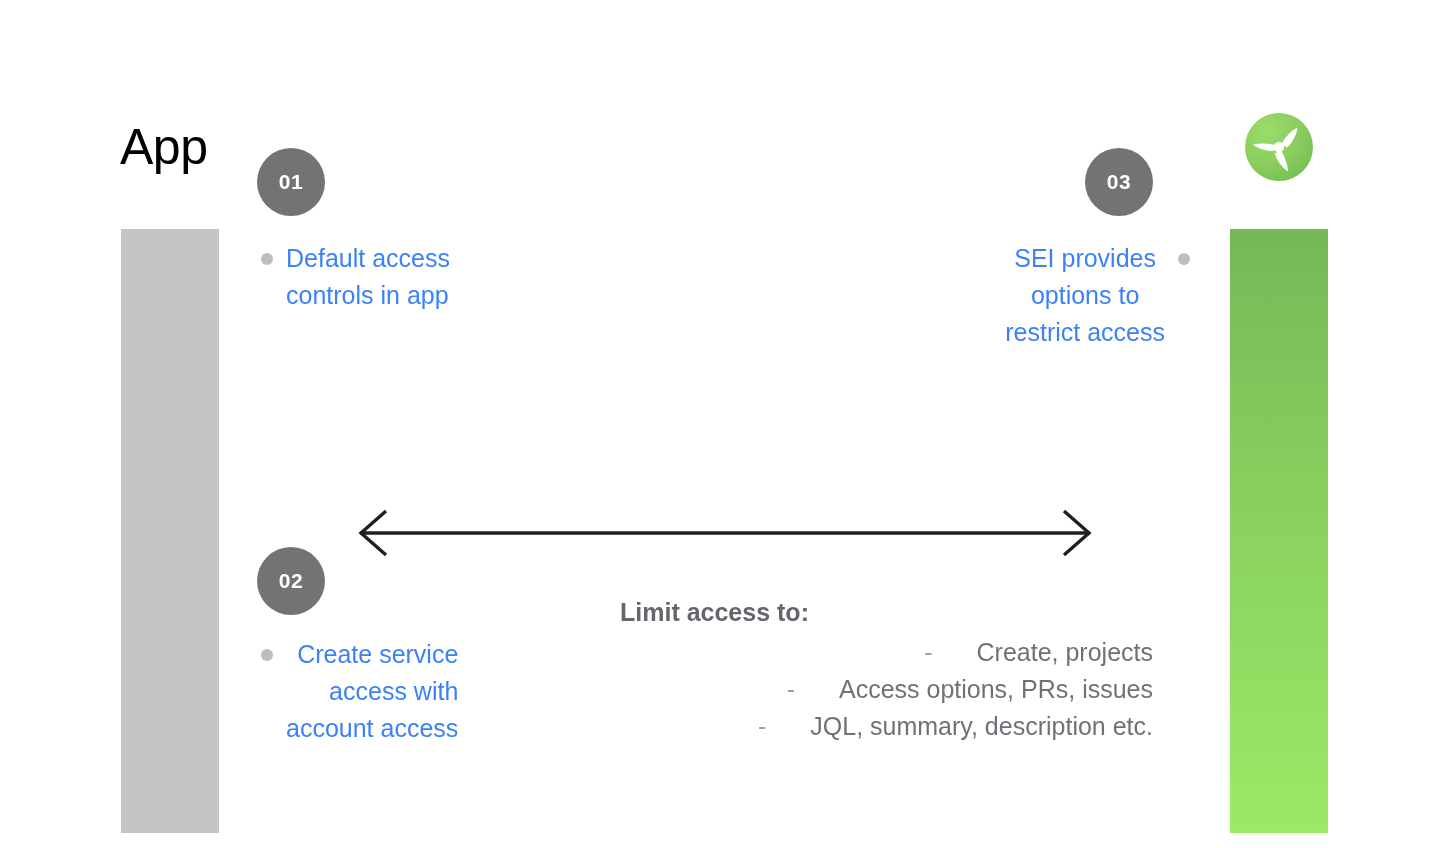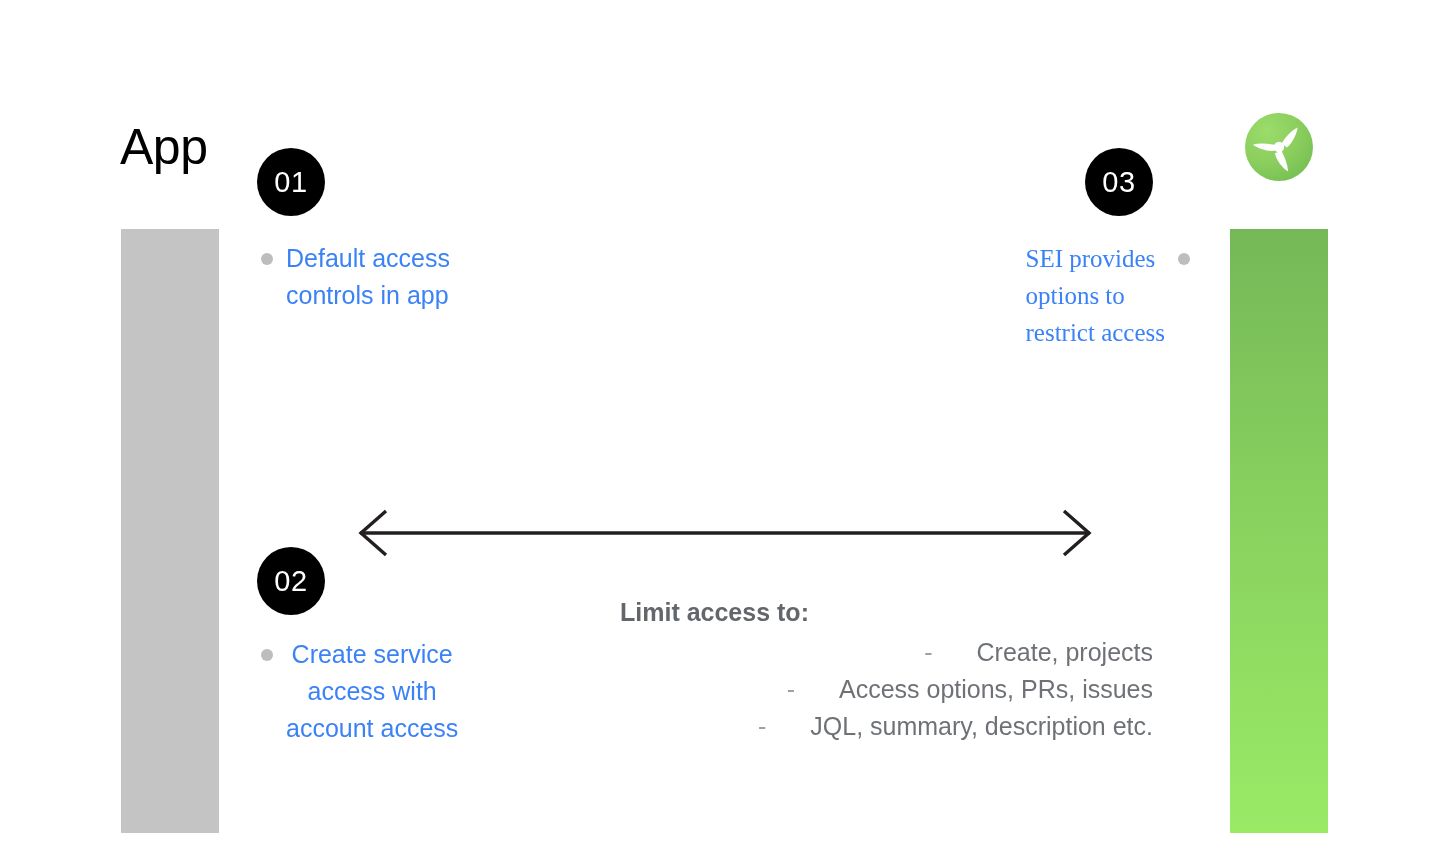--- a/index.html
+++ b/index.html
@@ -63,24 +63,24 @@
     display: block;
   }
   .logo svg { display: block; width: 68px; height: 68px; }
 
   
   .num-circle {
     position: absolute;
     width: 68px;
     height: 68px;
     border-radius: 50%;
-    background: #000000;
+    background: #737373;
     color: #ffffff;
-    font-size: 29px;
-    font-weight: normal;
+    font-size: 21px;
+    font-weight: bold;
     display: flex;
     align-items: center;
     justify-content: center;
     letter-spacing: 0.5px;
     box-sizing: border-box;
   }
   .circle-01 { left: 257px; top: 148px; }
   .circle-02 { left: 257px; top: 547px; }
   .circle-03 { left: 1085px; top: 148px; }
 
@@ -101,29 +101,29 @@
     height: 12px;
     border-radius: 50%;
     background: #bdbdbd;
     flex: 0 0 auto;
     margin-top: 13px;
   }
   .step-left .bullet { margin-right: 13px; }
   .step-right .bullet { margin-left: 13px; }
 
   .step-01 { left: 261px; top: 240px; width: 300px; text-align: left; }
-  .step-02 { left: 261px; top: 636px; width: 300px; text-align: center; }
+  .step-02 { left: 261px; top: 636px; width: 300px; text-align: right; }
   .step-03 {
     left: 860px;
     top: 240px;
     width: 330px;
     text-align: right;
   }
   .step-right .row { justify-content: flex-end; }
-  .step-right .lines { text-align: left; font-family: Liberation Serif, serif; }
+  .step-right .lines { text-align: center; }
 
   
   .arrow-wrap {
     position: absolute;
     left: 350px;
     top: 505px;
     width: 750px;
     height: 56px;
   }
   .arrow-wrap svg { display: block; }

